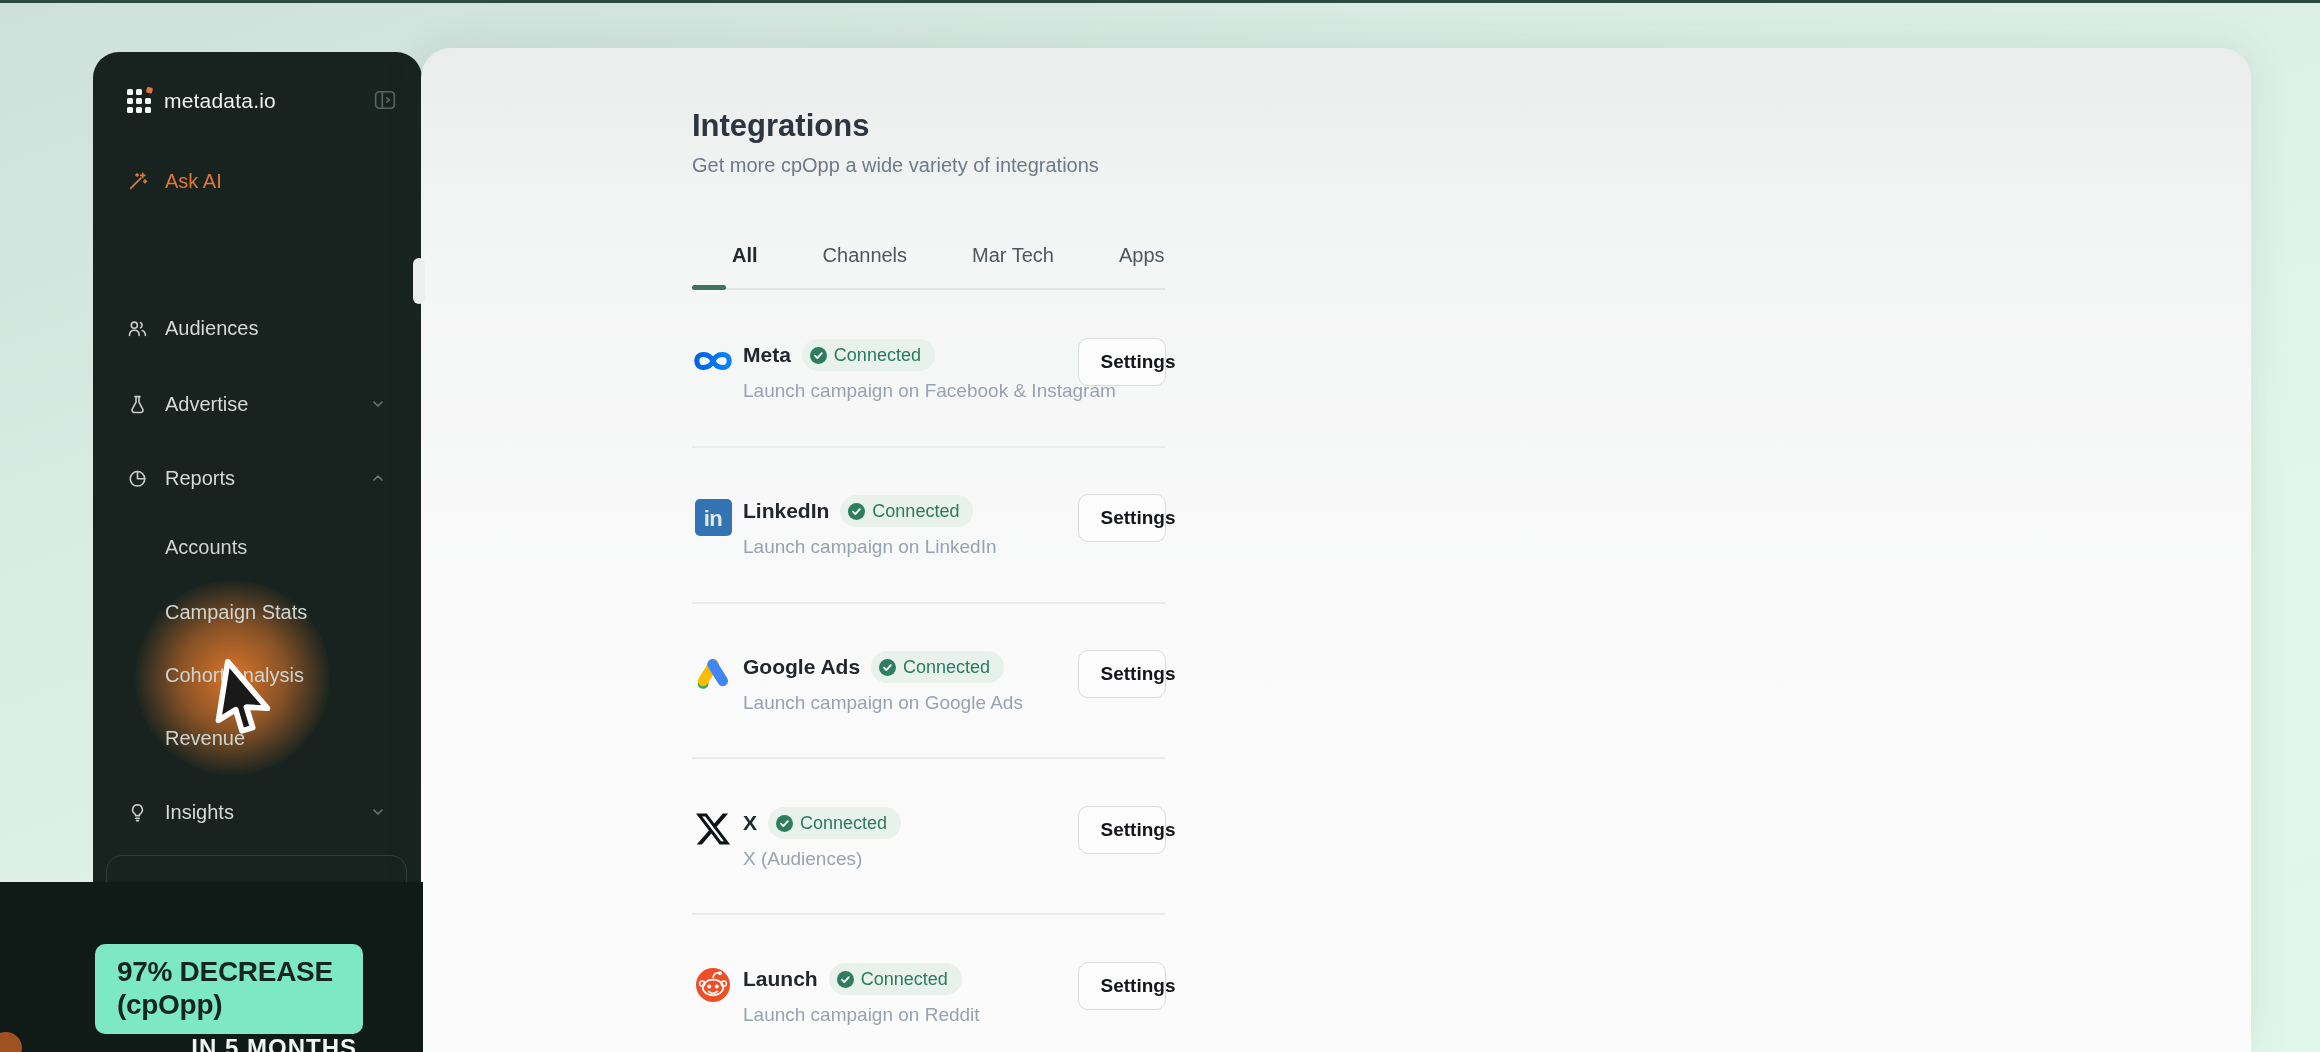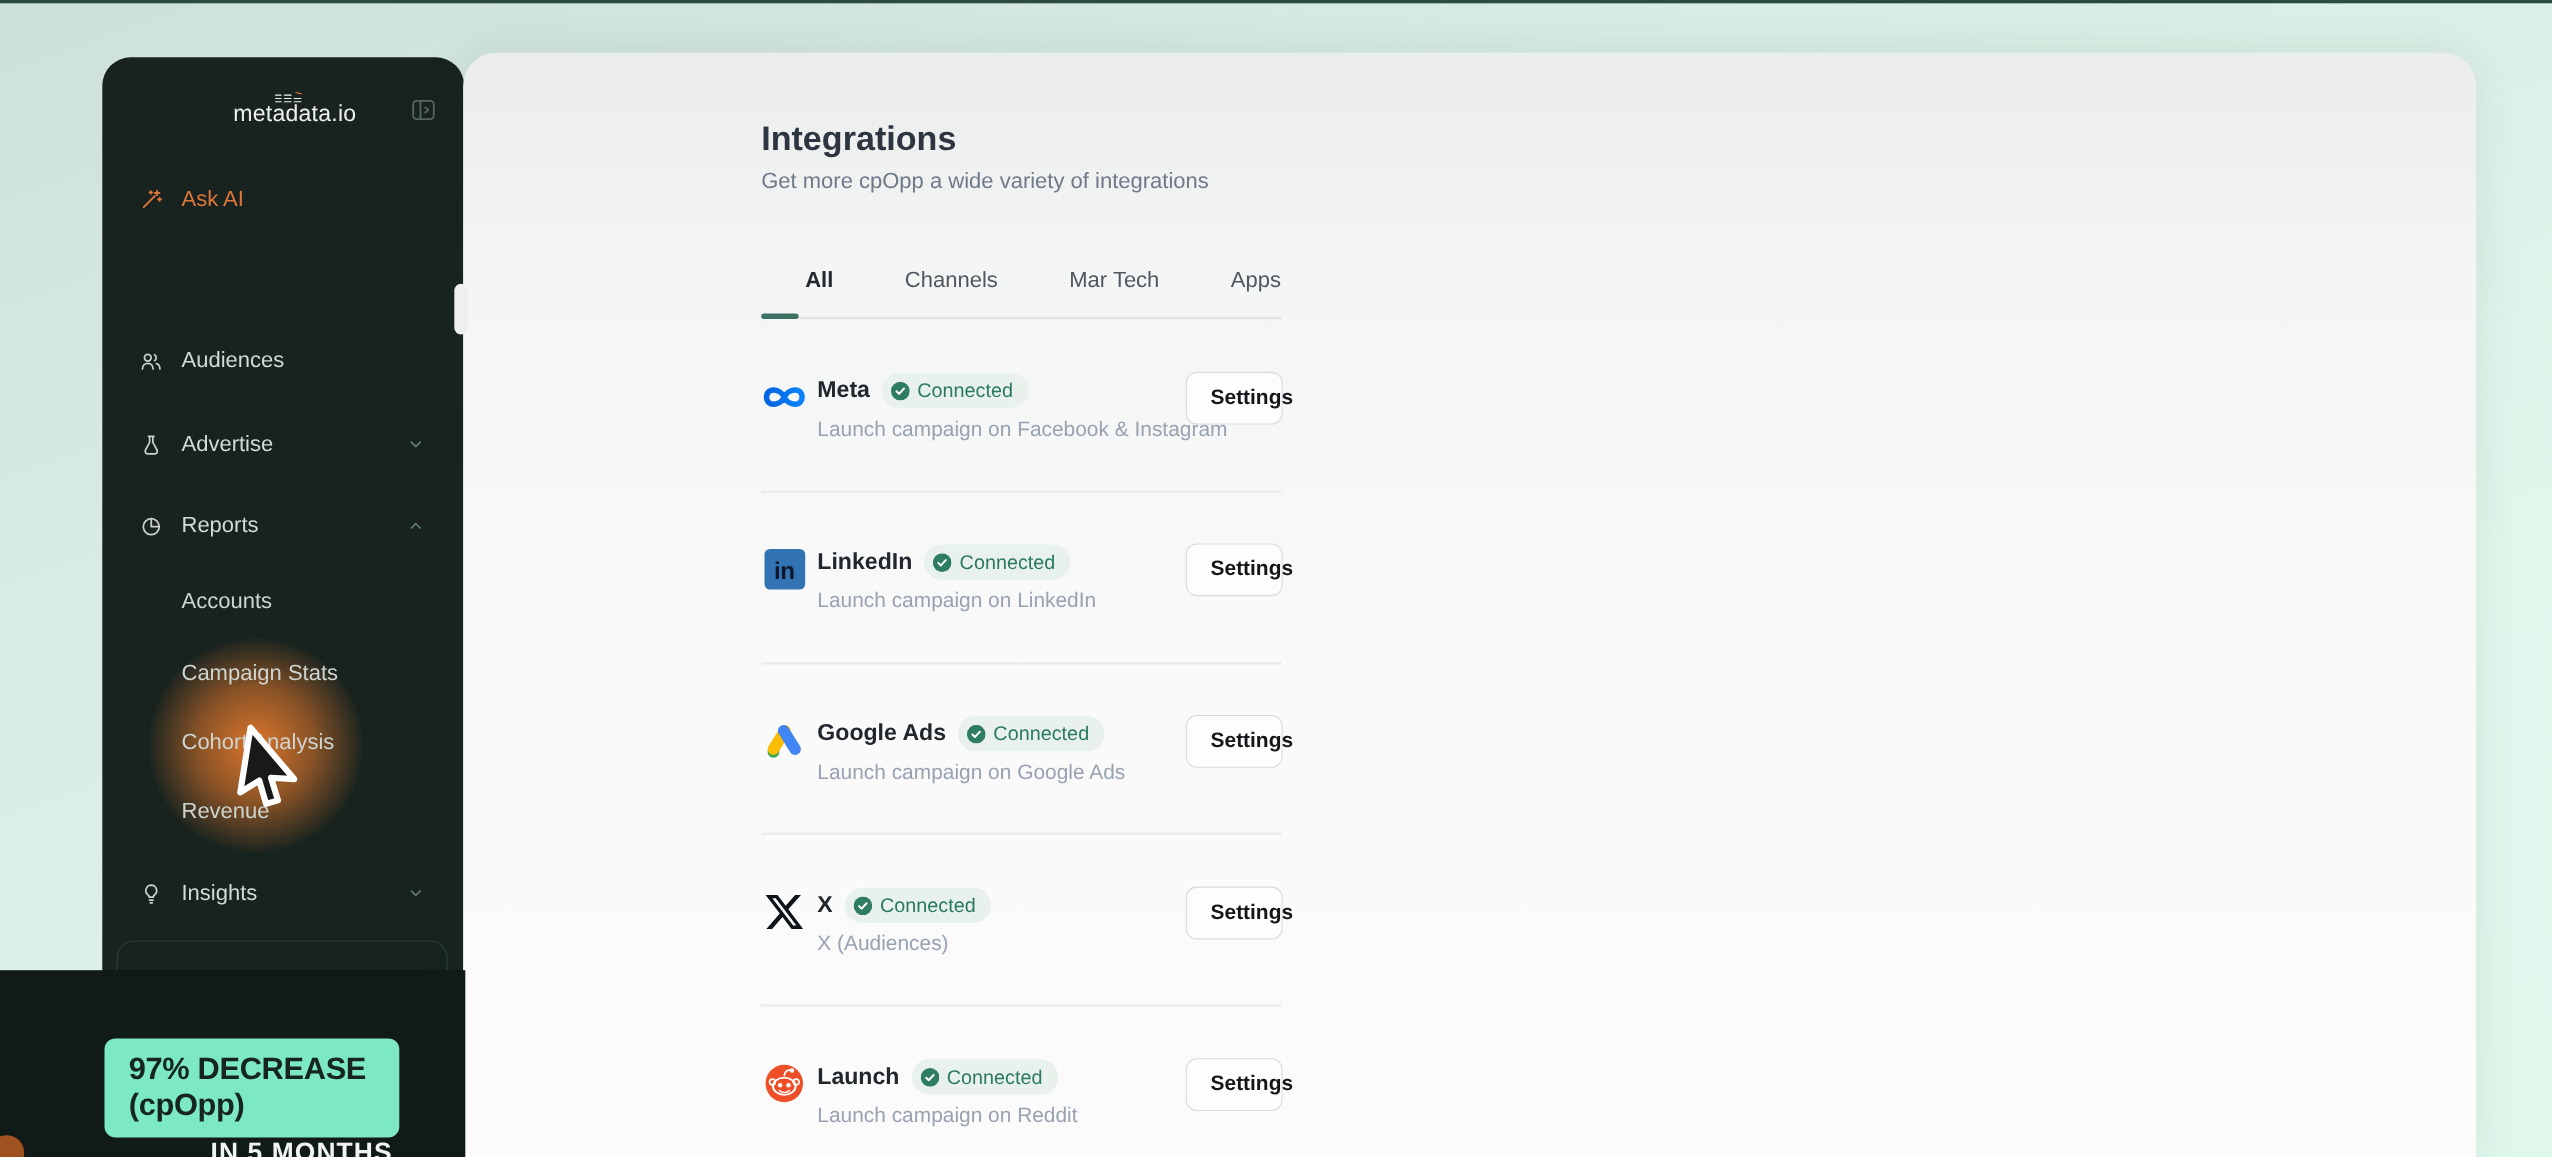--- a/index.html
+++ b/index.html
@@ -4,21 +4,21 @@
 <style>
   html,body{margin:0;padding:0;}
   body{font-family:"Liberation Sans","DejaVu Sans",sans-serif;}
   #app{position:relative;width:2320px;height:1052px;overflow:hidden;
        background:linear-gradient(160deg,#cde0da 0%,#d8ece4 30%,#e2f6ec 70%,#e0f7ec 100%);}
   .topline{position:absolute;left:0;top:0;width:100%;height:3px;background:#2b4a41;}
 
   
   .sidebar{position:absolute;left:93px;top:52px;width:329px;height:1000px;
            background:#18231f;border-radius:26px 26px 0 0;}
-  .logo-row{position:absolute;left:34px;top:34px;right:26px;height:30px;display:flex;align-items:center;flex-direction:column;}
+  .logo-row{position:absolute;left:34px;top:34px;right:26px;height:30px;display:flex;align-items:center;}
   .logo-grid{width:24px;height:24px;display:grid;grid-template-columns:repeat(3,1fr);gap:2.5px;}
   .logo-grid i{background:#f3f5f4;border-radius:1.5px;}
   .logo-grid i.orange{background:#e0763a;transform:rotate(14deg) translate(1px,-2px);}
   .logo-text{margin-left:13px;font-size:21px;font-weight:500;color:#edf0ee;letter-spacing:.2px;}
   .collapse-btn{position:absolute;right:0;top:3px;width:22px;height:22px;cursor:pointer;}
 
   .nav-item{position:absolute;left:0;right:0;height:44px;display:flex;align-items:center;
             padding-left:34px;box-sizing:border-box;z-index:3;cursor:pointer;}
   .nicon{width:21px;height:21px;flex:0 0 21px;display:flex;align-items:center;justify-content:center;}
   .nlabel{margin-left:17px;font-size:20px;color:#d4dad6;}
@@ -65,21 +65,21 @@
   .iname{font-size:21px;font-weight:600;color:#21272d;white-space:nowrap;}
   .pill{height:32px;border-radius:16px;background:#e9f1ec;display:flex;align-items:center;gap:7px;
         padding:0 14px 0 8px;}
   .pill .ptext{font-size:18px;color:#2a7a63;font-weight:500;}
   .idesc{position:absolute;left:51px;top:42px;font-size:19px;color:#99a2b1;white-space:nowrap;}
   .settings-btn{position:absolute;right:0;top:0;width:88px;height:48px;border-radius:10px;border:1.5px solid #d8dbde;
                 background:#fdfdfd;box-sizing:border-box;display:flex;align-items:center;justify-content:center;
                 font-size:19px;font-weight:600;color:#141619;cursor:pointer;padding-left:32px;}
   .divider{position:absolute;left:692px;width:473px;height:1.5px;background:#e9ebec;z-index:6;}
 
-  .li-badge{width:37px;height:37px;border-radius:5px;background:#3274b3;color:#0f172a;display:flex;
+  .li-badge{width:37px;height:37px;border-radius:5px;background:#3274b3;color:#e5e5e5;display:flex;
             align-items:flex-end;justify-content:center;font-size:22px;font-weight:800;
             line-height:34px;letter-spacing:-.5px;}
 </style>
 </head>
 <body>
 
 <div id="app">
   <div class="topline"></div>
 
   <div class="sidebar">

